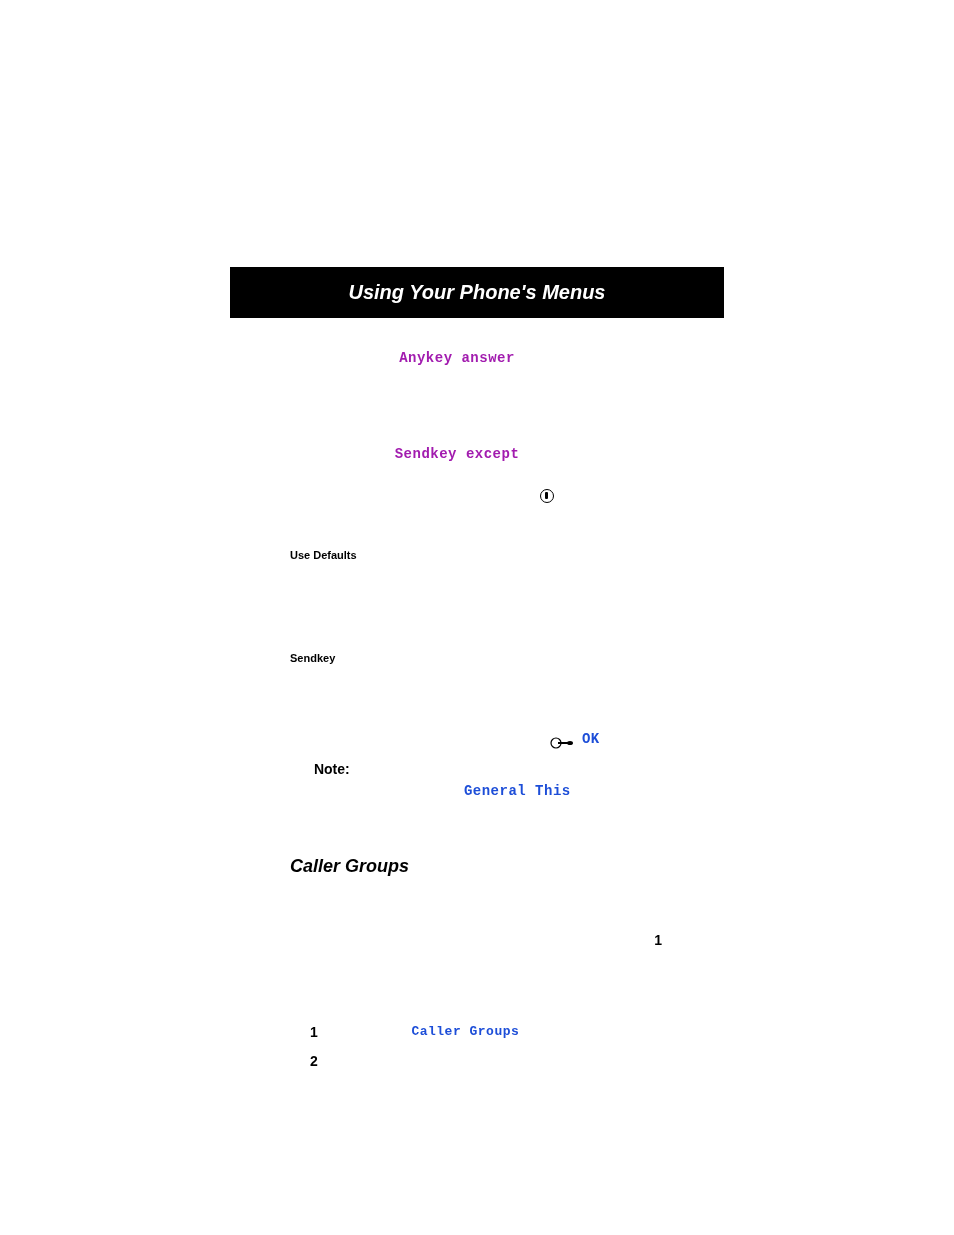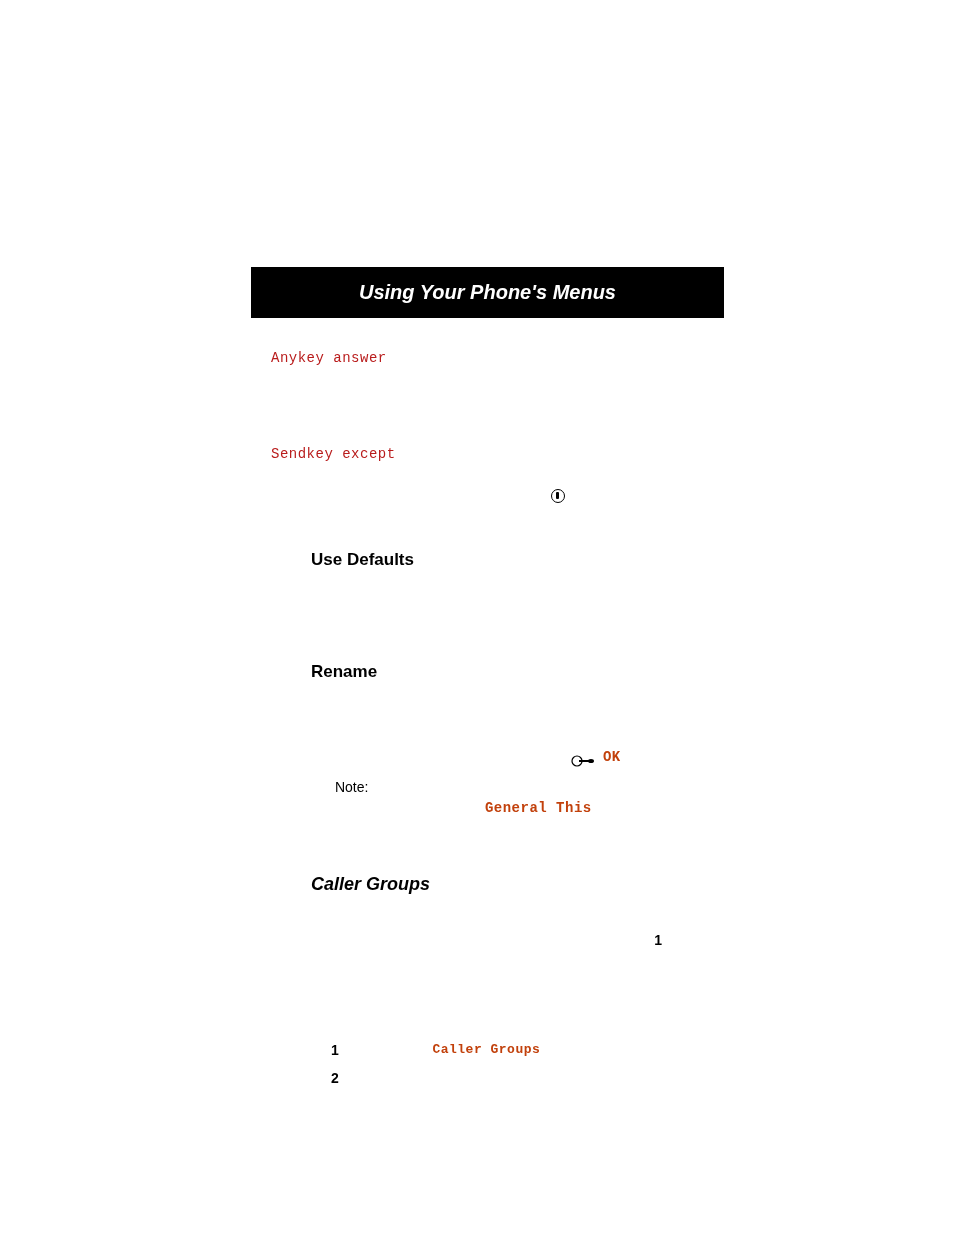--- a/index.html
+++ b/index.html
@@ -9,21 +9,20 @@
     }
     body {
       width: 954px;
       height: 1235px;
       background: #ffffff;
       font-family: Arial, Helvetica, sans-serif;
       position: relative;
     }
     .page {
       padding: 267px 230px 0 230px;
-      margin-left: 21px;
     }
     .header-bar {
       background: #000000;
       color: #ffffff;
       font-style: italic;
       font-weight: bold;
       font-size: 20px;
       text-align: center;
       padding: 14px 0;
       margin-bottom: 30px;
@@ -32,55 +31,55 @@
       padding: 0 60px 0 60px;
       font-size: 14px;
       line-height: 1.45;
       color: #000000;
     }
     .option-block {
       margin-bottom: 18px;
     }
     .option-term {
       font-family: "Courier New", monospace;
-      font-weight: normal;
-      color: #b91c1c;
+      font-weight: bold;
+      color: #a21caf;
       letter-spacing: 0.5px;
       display: block;
-      text-align: left;
+      text-align: center;
       margin-left: -40px;
     }
     .option-desc {
       color: #ffffff;
       font-size: 13px;
     }
     .spacer-v {
       height: 16px;
     }
     .subhead {
       font-weight: bold;
-      font-size: 17px;
+      font-size: 11px;
       margin-top: 22px;
       margin-bottom: 6px;
     }
     .body-text {
       font-size: 13px;
       color: #ffffff;
       line-height: 1.5;
     }
     .note-line {
       margin-top: 10px;
     }
     .note-label {
-      font-weight: normal;
+      font-weight: bold;
     }
     .mono-inline {
       font-family: "Courier New", monospace;
       font-weight: bold;
-      color: #c2410c;
+      color: #1d4ed8;
       letter-spacing: 0.5px;
     }
     .ok-icon {
       display: inline-block;
       width: 24px;
       height: 10px;
       margin-right: 4px;
       vertical-align: middle;
     }
     .send-icon {
@@ -177,21 +176,21 @@
       <span class="send-line">
         <span class="send-icon"></span>
       </span>
       <span class="option-desc invisible-fill">key.</span>
     </div>
 
     <div class="subhead">Use Defaults</div>
     <div class="body-text">This option allows you to restore all of the default settings for this profile.</div>
 
     <div class="rename-block">
-      <div class="subhead">Rename</div>
+      <div class="subhead">Sendkey</div>
       <div class="rename-lines">
         <span class="invisible-fill">This option allows you to change the name of the profile. Key in the desired name and press</span>
       </div>
       <div style="margin-top:16px;">
         <span class="ok-line">
           <span class="ok-icon">
             <svg width="24" height="12" viewBox="0 0 24 12">
               <ellipse cx="6" cy="6" rx="5" ry="5" fill="none" stroke="#000" stroke-width="1.2"></ellipse>
               <path d="M 8 6 L 22 6" stroke="#000" stroke-width="2" fill="none"></path>
               <ellipse cx="20" cy="6" rx="3" ry="2" fill="#000"></ellipse>

